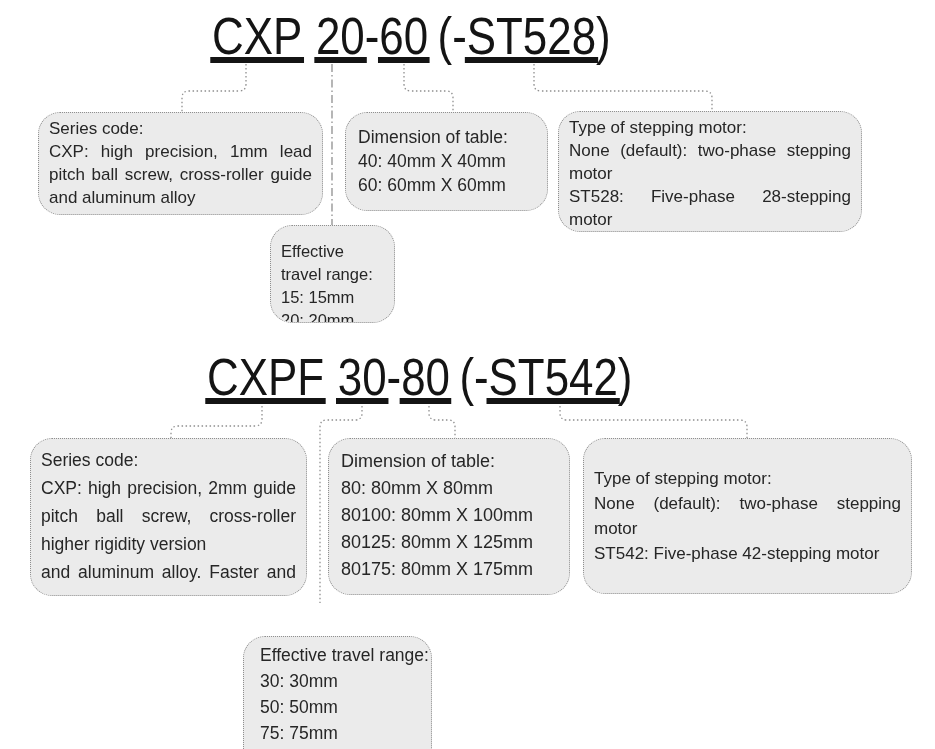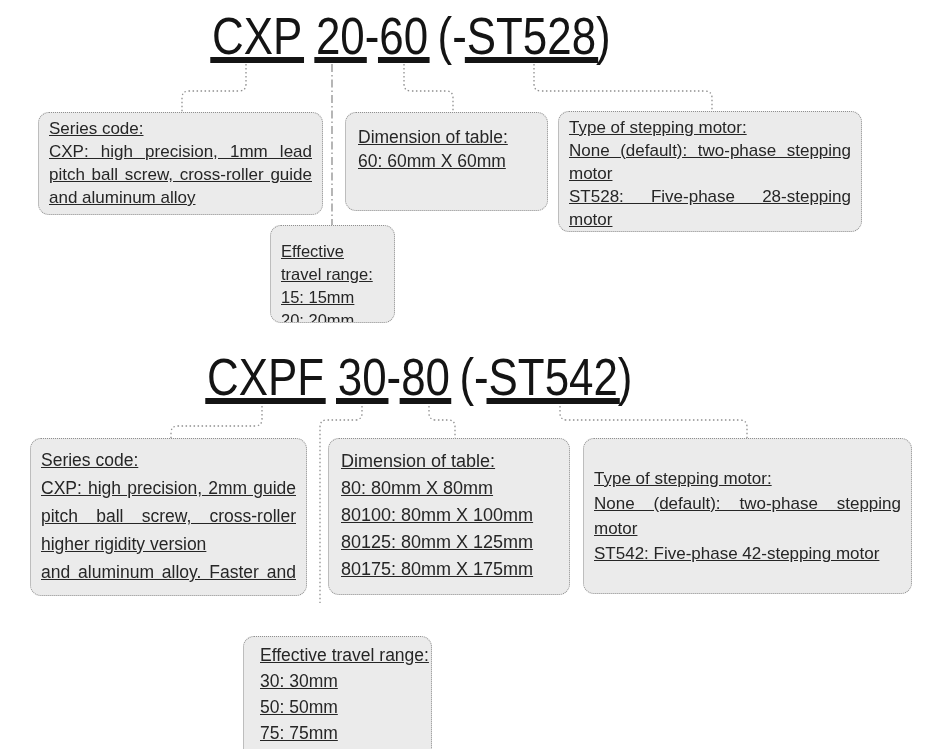--- a/index.html
+++ b/index.html
@@ -41,25 +41,24 @@
     content:"";position:absolute;left:-2px;right:-2px;bottom:-1px;height:6px;
     background:var(--title);
   }
   .gap-travel{margin-left:16px;}
   .gap-motor{margin-left:11px;}
 
   .box{
     position:absolute;
     background:var(--box-fill);
     border:1px dotted var(--box-border);
-    border-radius:11px;
+    border-radius:22px;
     color:var(--text);
     z-index:1;
     overflow:hidden;
-    text-decoration:underline;
   }
   .ln{white-space:nowrap;}
   .j{text-align:justify;text-align-last:justify;white-space:normal;overflow:hidden;height:1lh;}
 
   
   .b1{left:38px;top:112px;width:285px;height:103px;padding:4px 10px;font-size:17px;line-height:23px;}
   .b2{left:345px;top:112px;width:203px;height:99px;padding:12px 12px;font-size:17.5px;line-height:24px;}
   .b3{left:558px;top:111px;width:304px;height:121px;padding:4px 10px;font-size:17px;line-height:23px;}
   .b4{left:270px;top:225px;width:125px;height:98px;padding:14px 10px;font-size:16.5px;line-height:23px;}
   
@@ -93,20 +92,21 @@
 
   <div class="box b1">
     <div class="ln">Series code:</div>
     <div class="ln j">CXP: high precision, 1mm lead</div>
     <div class="ln j">pitch ball screw, cross-roller guide</div>
     <div class="ln">and aluminum alloy</div>
   </div>
 
   <div class="box b2">
     <div class="ln">Dimension of table:</div>
+    <div class="ln">40: 40mm X 40mm</div>
     <div class="ln">60: 60mm X 60mm</div>
   </div>
 
   <div class="box b3">
     <div class="ln">Type of stepping motor:</div>
     <div class="ln j">None (default): two-phase stepping</div>
     <div class="ln">motor</div>
     <div class="ln j">ST528: Five-phase 28-stepping</div>
     <div class="ln">motor</div>
   </div>

